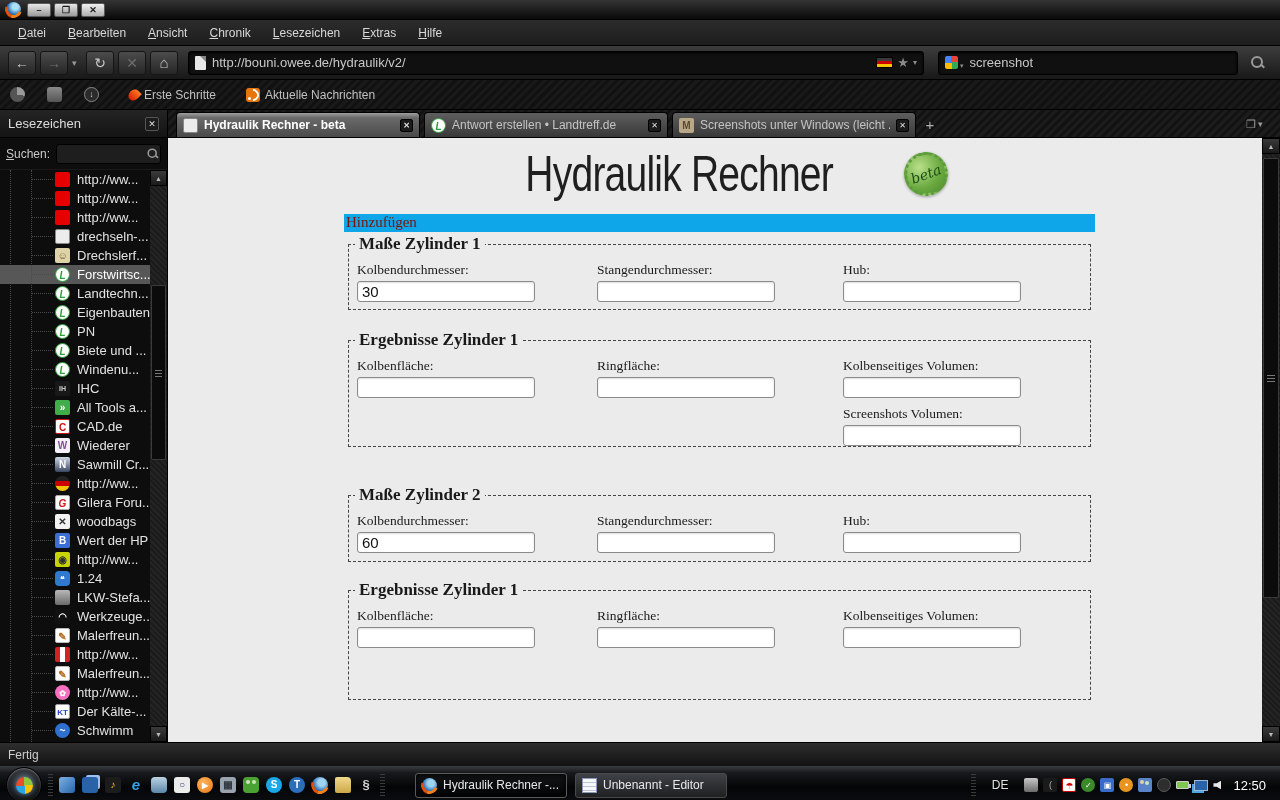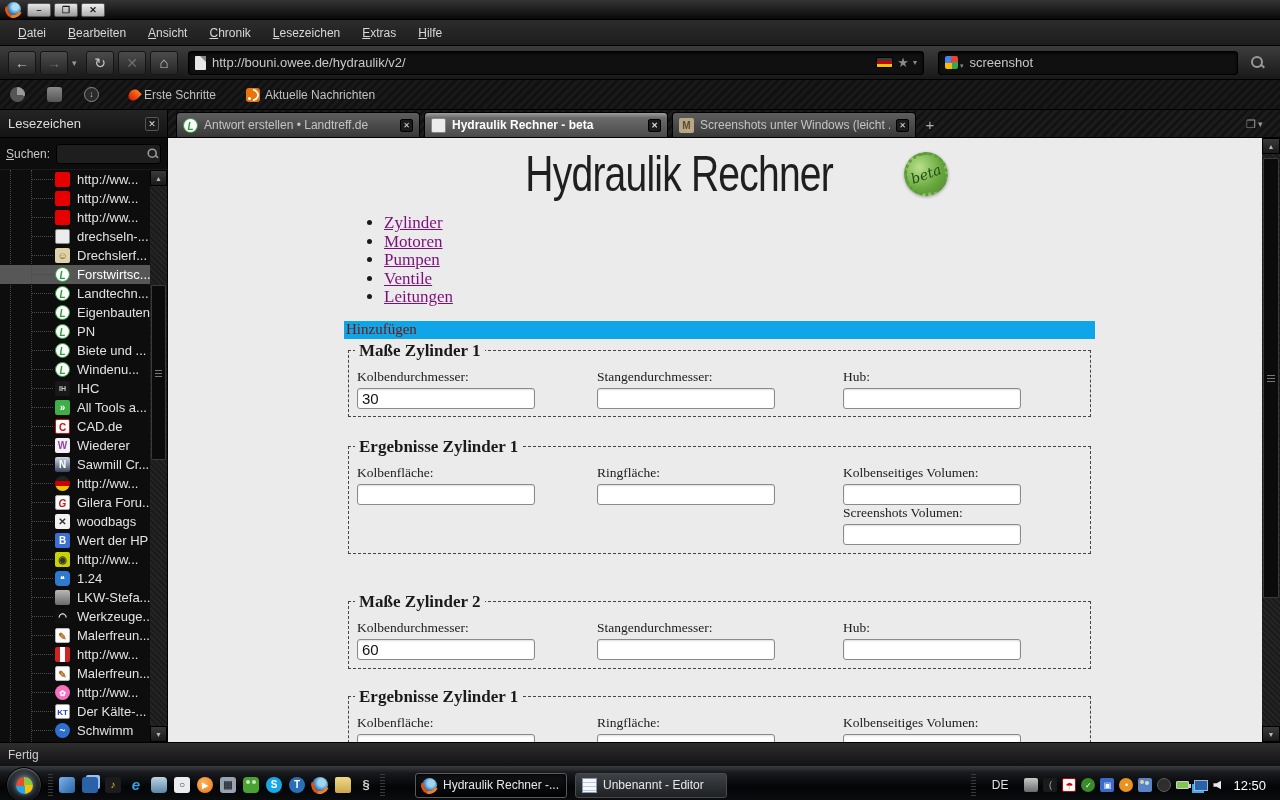--- a/index.html
+++ b/index.html
@@ -196,21 +196,21 @@
 .pg-link { color:#7d0f7d; }
 .form-col { margin:14px 0 0 176px; width:751px; }
 .add-bar { background:#0ea5e9; color:#7e1202; font-size:15px; height:18px; line-height:17px;
   padding-left:2px; }
 .fs { border:1px dashed #444; margin-left:4px; width:743px; padding:4px 8px 8px; position:relative; }
 .fs1 { margin-top:2px; height:76px; }
 .fs2 { margin-top:20px; height:117px; }
 .fs3 { margin-top:38px; height:77px; }
 .fs4 { margin-top:18px; height:120px; }
 .fs-leg { font-weight:bold; font-size:17px; padding:0 4px; margin-left:-2px; }
-.fs-grid { display:grid; grid-template-columns:240px 246px 1fr; margin-top:4px; }
+.fs-grid { display:grid; grid-template-columns:240px 246px 1fr; row-gap:8px; margin-top:4px; }
 .fs-label { font-size:13.5px; margin-bottom:3px; color:#1a1a1a; }
 .fs-input { width:178px; height:21px; border:1px solid #8a8a8a; border-radius:3px;
   font-family:"Liberation Sans", sans-serif; font-size:15px; padding:0 4px; color:#111;
   background:#fff; box-shadow:inset 0 1px 2px #ddd; outline:none; }
 
 
 .statusbar { height:24px; background:linear-gradient(#2e2e2e,#121212); border-top:1px solid #000;
   display:flex; align-items:center; padding:0 8px; }
 .status-text { color:#cccccc; font-size:12px; }
 
@@ -401,55 +401,48 @@
         </div>
       <div class="vscroll" style="top:60px;">
         <span class="vs-btn vs-up"></span>
         <span class="vs-thumb" style="top:115px;height:175px;"></span>
         <span class="vs-btn vs-down"></span>
       </div>
     </div>
 
     <div class="right-col">
       <div class="tabstrip" id="tabstrip">
+          <div class="tab active">
+            <span class="fav fv-page"></span>
+            <span class="tab-title">Hydraulik Rechner - beta</span>
+            <span class="tab-close"></span>
+          </div>
           <div class="tab">
             <span class="fav fv-landtreff"></span>
             <span class="tab-title">Antwort erstellen • Landtreff.de</span>
-            <span class="tab-close"></span>
-          </div>
-          <div class="tab active">
-            <span class="fav fv-page"></span>
-            <span class="tab-title">Hydraulik Rechner - beta</span>
             <span class="tab-close"></span>
           </div>
           <div class="tab">
             <span class="fav fv-eagle"></span>
             <span class="tab-title">Screenshots unter Windows (leicht ...</span>
             <span class="tab-close"></span>
           </div>
           <span class="newtab-btn"></span>
           <span class="tab-spacer"></span>
           <span class="alltabs-btn"></span>
         </div>
 
       <div class="content">
         <div class="page">
           <div class="pg-head">
             <span class="pg-title">Hydraulik Rechner</span>
             <span class="beta-badge">
               <span>beta</span>
             </span>
           </div>
-          <ul class="pg-links" id="navlinks">
-              <li class="pg-li"><a class="pg-link" href="#">Zylinder</a></li>
-              <li class="pg-li"><a class="pg-link" href="#">Motoren</a></li>
-              <li class="pg-li"><a class="pg-link" href="#">Pumpen</a></li>
-              <li class="pg-li"><a class="pg-link" href="#">Ventile</a></li>
-              <li class="pg-li"><a class="pg-link" href="#">Leitungen</a></li>
-            </ul>
           <div class="form-col">
             <div class="add-bar">Hinzufügen</div>
             <div id="fieldsets">
                 <fieldset class="fs fs1">
                   <legend class="fs-leg">Maße Zylinder 1</legend>
                   <div class="fs-grid">
                     <div class="fs-cell"><div class="fs-label">Kolbendurchmesser:</div><input class="fs-input" type="text" value="30" style=""></div>
                     <div class="fs-cell"><div class="fs-label">Stangendurchmesser:</div><input class="fs-input" type="text" style=""></div>
                     <div class="fs-cell"><div class="fs-label">Hub:</div><input class="fs-input" type="text" style=""></div>
                   </div>

